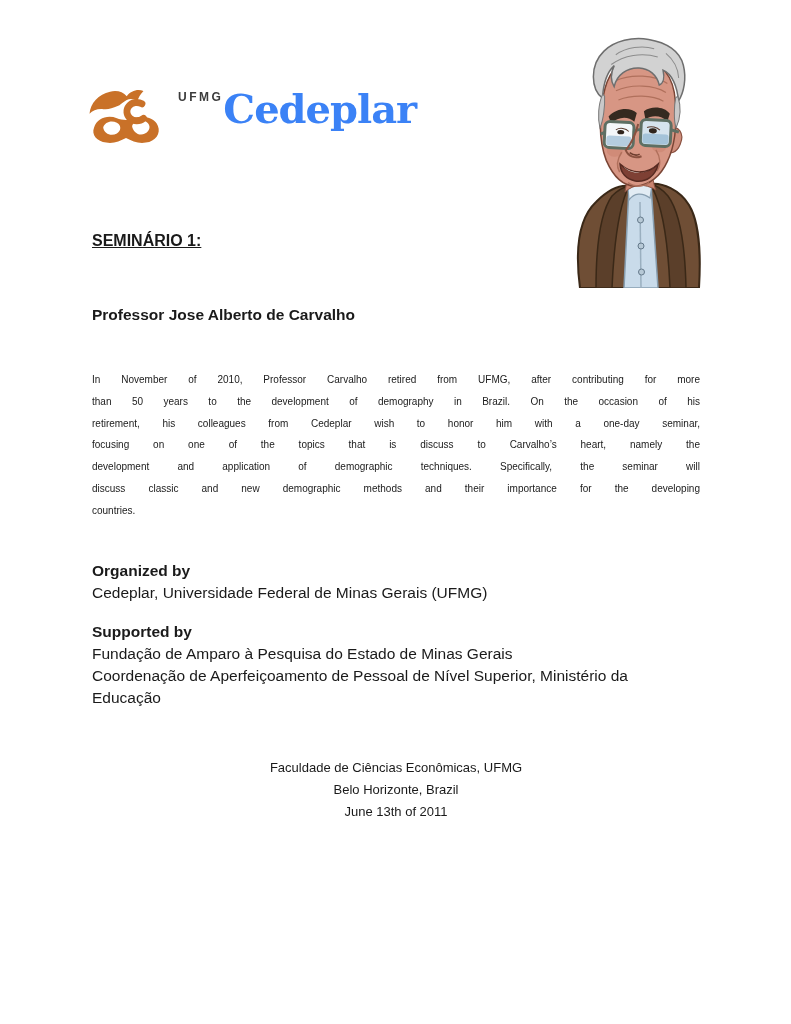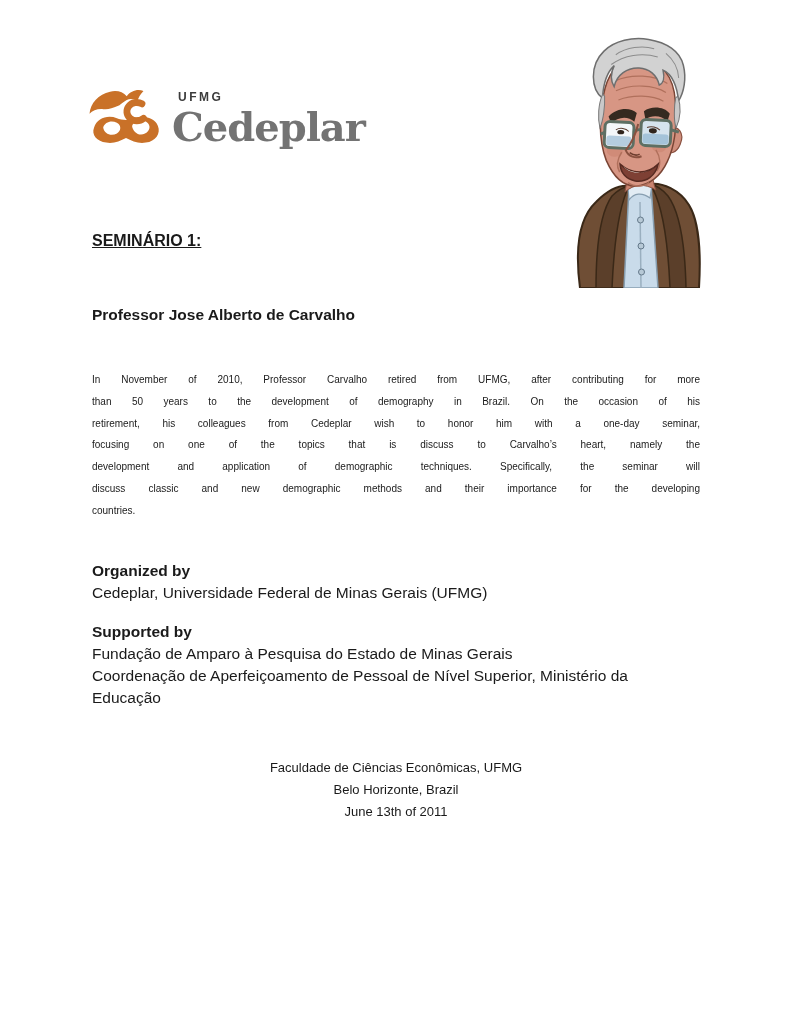--- a/index.html
+++ b/index.html
@@ -7,32 +7,32 @@
     position:relative;
     width:791px;height:1024px;
     background:#ffffff;
     font-family:"Liberation Sans", sans-serif;
     color:#1a1a1a;
     overflow:hidden;
   }
   
   .logo{position:absolute;left:88px;top:80px;display:flex;align-items:flex-start;}
   .logo-mark{width:76px;height:72px;display:block;}
-  .logo-text{margin-left:8px;display:flex;flex-direction:column;}
+  .logo-text{margin-left:8px;display:flex;flex-direction:row;}
   .logo-ufmg{
     margin:10px 0 0 6px;
     font-size:12px;font-weight:bold;letter-spacing:2.5px;
     color:#3b3b3b;
   }
   .logo-brand{
-    margin-top:1px;
+    margin-top:7px;
     font-family:"DejaVu Serif", serif;
     font-weight:bold;
     font-size:40px;line-height:44px;letter-spacing:-1px;
-    color:#737373;
+    color:#3b82f6;
   }
   
   .portrait{position:absolute;left:572px;top:36px;width:132px;height:252px;}
   .portrait svg{display:block;}
   
   .content{position:absolute;left:92px;top:231px;width:608px;}
   .heading{
     font-size:16px;font-weight:bold;text-decoration:underline;
     line-height:19px;
   }

